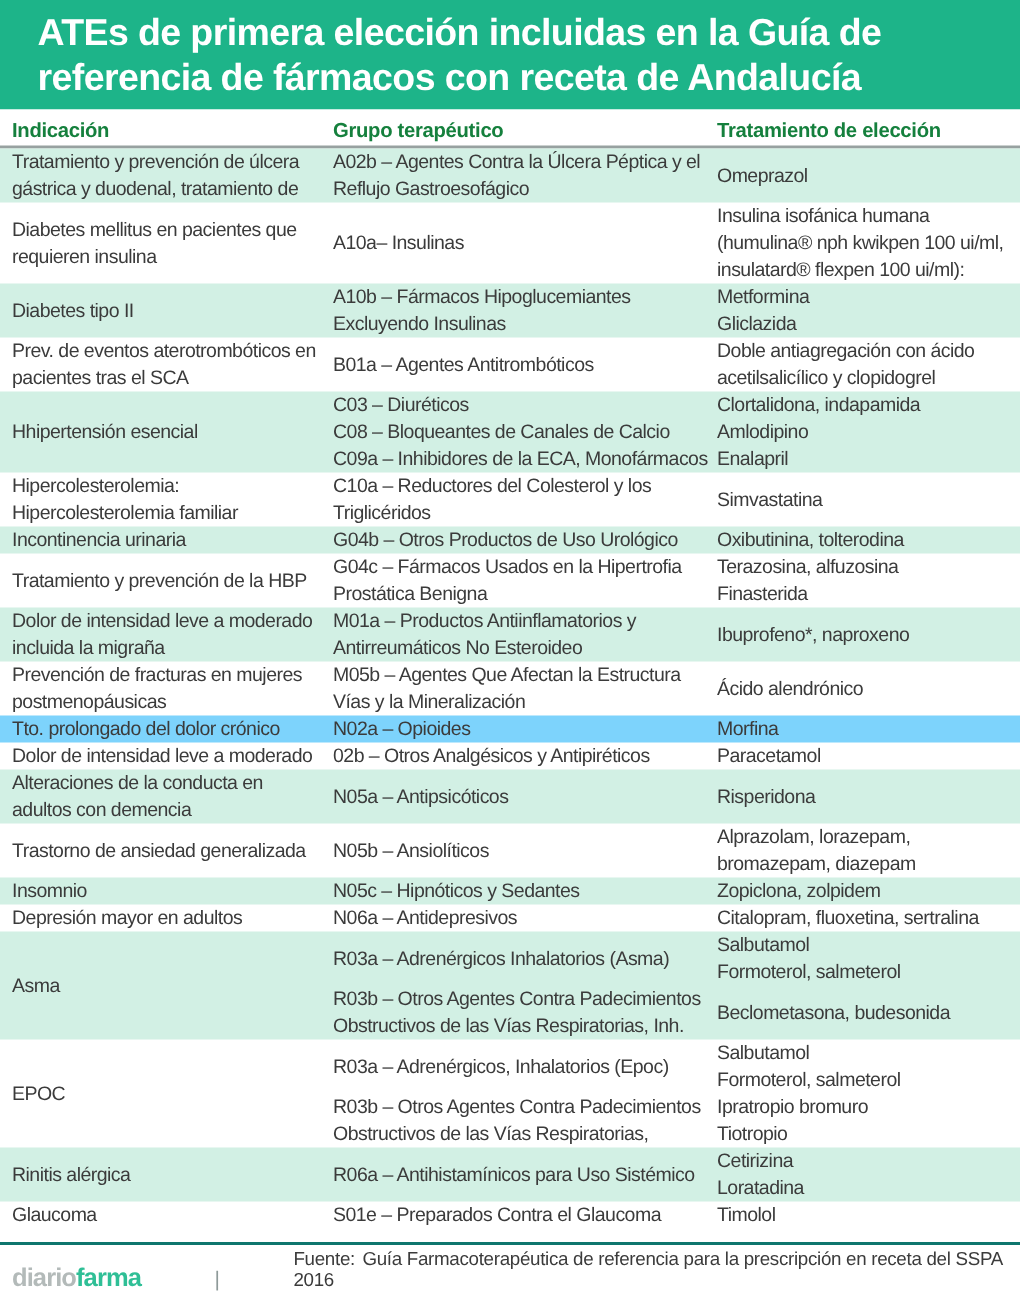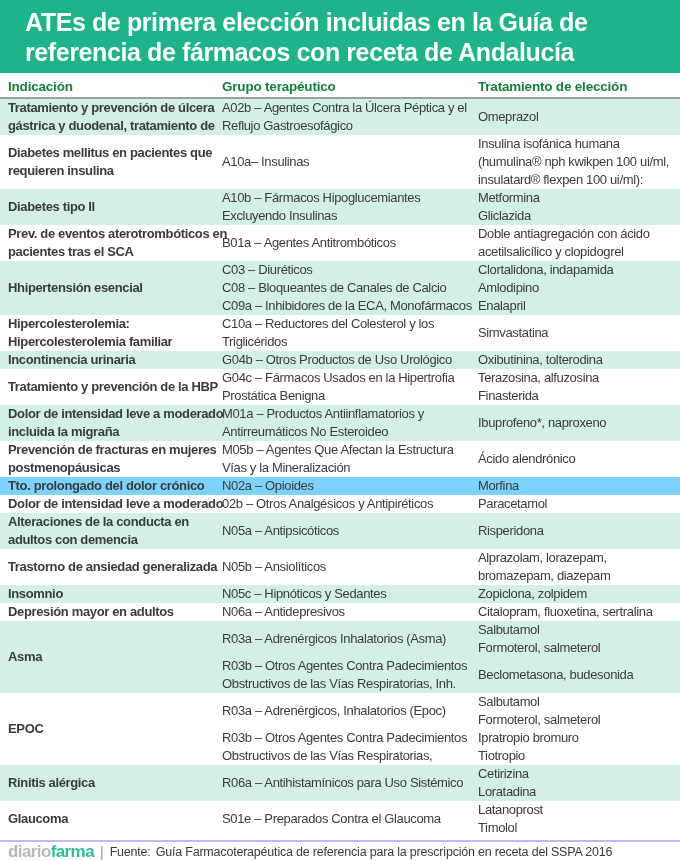--- a/index.html
+++ b/index.html
@@ -36,33 +36,34 @@
   .colhead .h3 { flex:1; }
 
   
   .tbody { display:flex; flex-direction:column; }
   .row { display:flex; min-height:18px; }
   .cell {
     display:flex; flex-direction:column; justify-content:center;
     font-size:13px; line-height:18px; letter-spacing:-0.35px;
   }
   .line { white-space:nowrap; }
-  .col-ind { width:222px; padding-left:8px; padding-right:4px;font-weight:bold; }
+  .col-ind { width:222px; padding-left:8px; padding-right:4px; }
   .segs { flex:1; display:flex; flex-direction:column; justify-content:center; }
   .seg { display:flex; }
   .col-group { width:256px; padding-right:4px; }
   .col-treat { flex:1; padding-right:2px; }
 
   
   footer {
     margin-top:auto;
-    border-top:2px solid #c4b5fd;
-    display:flex; align-items:center;
+    border-top:2px solid #0f766e;
+    display:flex; align-items:flex-end;
     padding:2px 0 1px 8px;
     background:#fff;
+    gap:43px;
   }
   .logo { font-size:17px; font-weight:bold; letter-spacing:-0.6px; line-height:16px; }
   .logo-sep { margin:0 6px; color:#8e9a99; font-size:14px; }
   .source { font-size:12.5px; letter-spacing:-0.2px; color:#3b3b3b; }
   .source .lbl { margin-right:5px;margin-top:19px; }
 </style>
 </head>
 <body>
 
 <div class="page">
@@ -424,21 +425,20 @@
       <div class="row">
         <div class="cell col-ind">
           <div class="line">Glaucoma</div>
         </div>
         <div class="segs">
           <div class="seg">
             <div class="cell col-group">
               <div class="line">S01e – Preparados Contra el Glaucoma</div>
             </div>
             <div class="cell col-treat">
-              <div class="line">Latanoprost</div>
               <div class="line">Timolol</div>
             </div>
           </div>
         </div>
       </div>
     </div>
 
   <footer>
     <span class="logo">
       <span style="color: rgb(179, 186, 185);">diario</span><span style="color: rgb(47, 191, 150);">farma</span>

